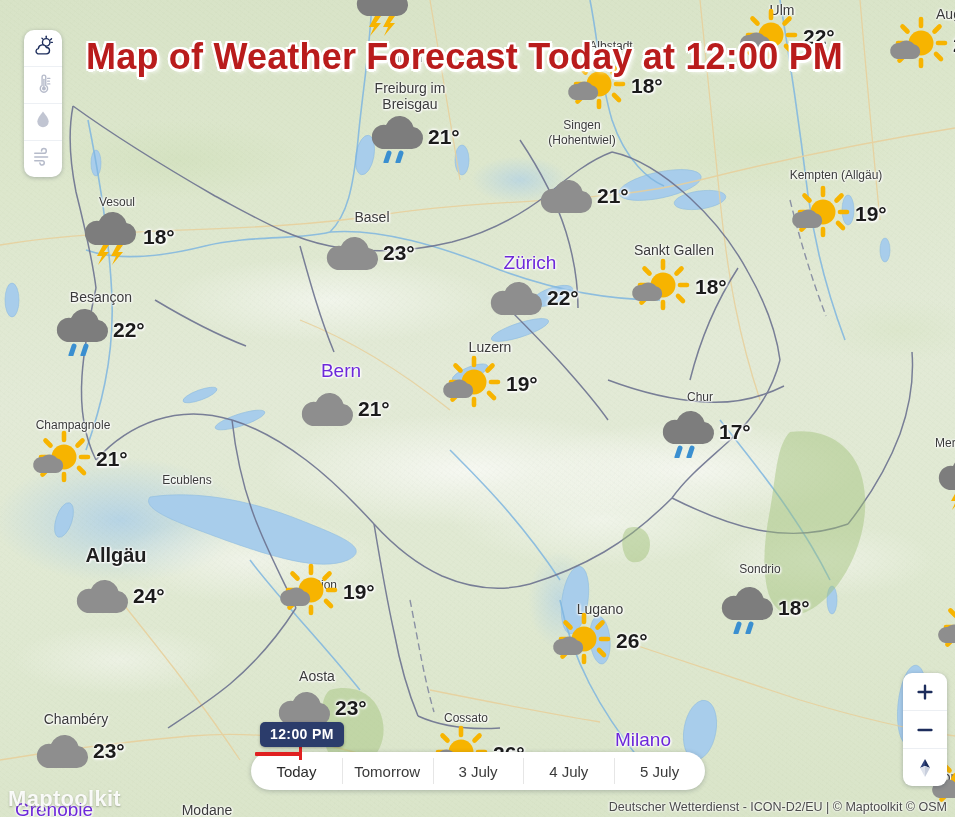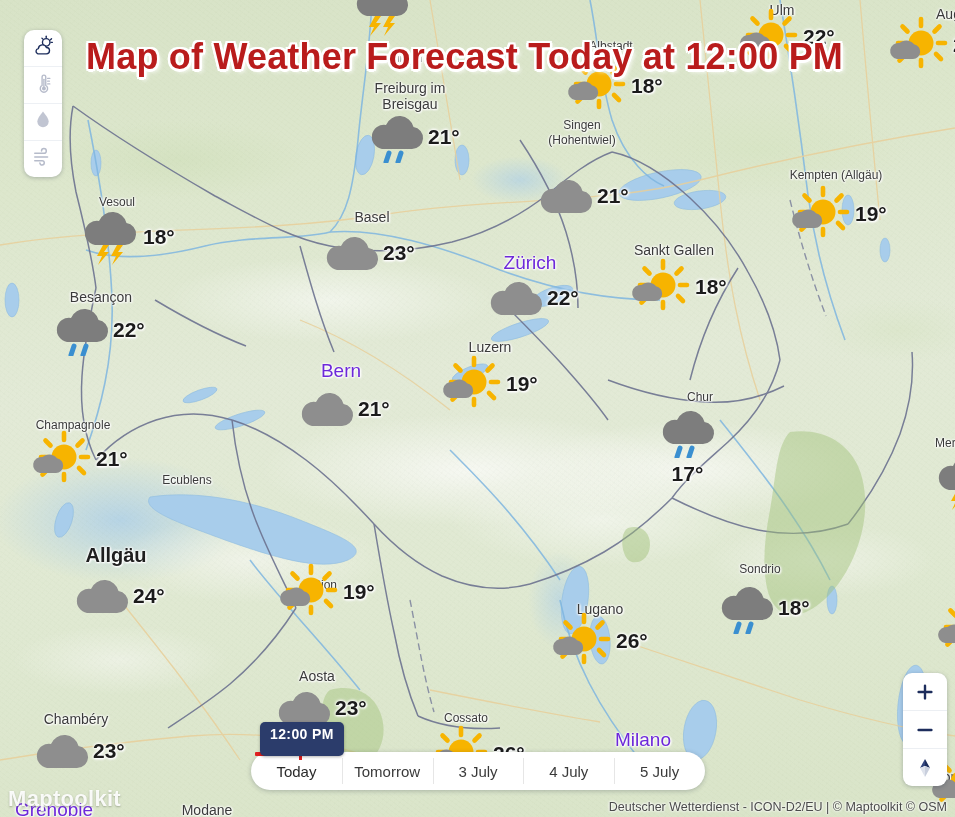--- a/index.html
+++ b/index.html
@@ -96,21 +96,21 @@
   .zoom-btn{
     height:37px;display:flex;align-items:center;justify-content:center;
     cursor:pointer;border-bottom:1px solid #eceff3;color:#1d2d5c;
   }
   .zoom-btn:last-child{border-bottom:none;}
 
   
   .time-badge{
     position:absolute;left:260px;top:722px;z-index:45;
     background:#2b3c6b;color:#fff;font-size:14px;font-weight:bold;
-    padding:4px 10px 14px;border-radius:5px;letter-spacing:.4px;
+    padding:4px 10px 5px;border-radius:5px;letter-spacing:.4px;
     box-shadow:0 1px 3px rgba(0,0,0,.3);
   }
   .time-marker{
     position:absolute;left:255px;top:752px;width:46px;height:4px;
     background:#e02020;z-index:44;border-radius:1px;
   }
   .time-marker::after{
     content:"";position:absolute;right:-1px;top:-6px;width:3px;height:14px;background:#e02020;
   }
   .daybar{
@@ -444,21 +444,21 @@
         <div class="wtemp">19°</div>
       </div>
       <div class="wmark" style="left: 295px; top: 381px;">
         <div class="wicon"><svg width="60" height="52" viewBox="0 0 60 52">
             <g transform="translate(3,5)">
               <path d="M14 40 h30 a11 11 0 0 0 1.5 -21.9 A14.5 14.5 0 0 0 18 16 A10.5 10.5 0 0 0 14 40 z" fill="#8e8e8e"></path>
             </g>
           </svg></div>
         <div class="wtemp">21°</div>
       </div>
-      <div class="wmark" style="left: 656px; top: 402px; flex-direction: column;">
+      <div class="wmark" style="left: 656px; top: 402px;">
         <div class="wicon"><svg width="60" height="56" viewBox="0 0 60 56">
             <g transform="translate(3,2)">
               <path d="M14 40 h30 a11 11 0 0 0 1.5 -21.9 A14.5 14.5 0 0 0 18 16 A10.5 10.5 0 0 0 14 40 z" fill="#7d7d7d"></path>
               <g stroke="#3a8fd0" stroke-width="5" stroke-linecap="round">
                 <path d="M21 44 l-3 9"></path>
                 <path d="M33 44 l-3 9"></path>
               </g>
             </g>
           </svg></div>
         <div class="wtemp">17°</div>

